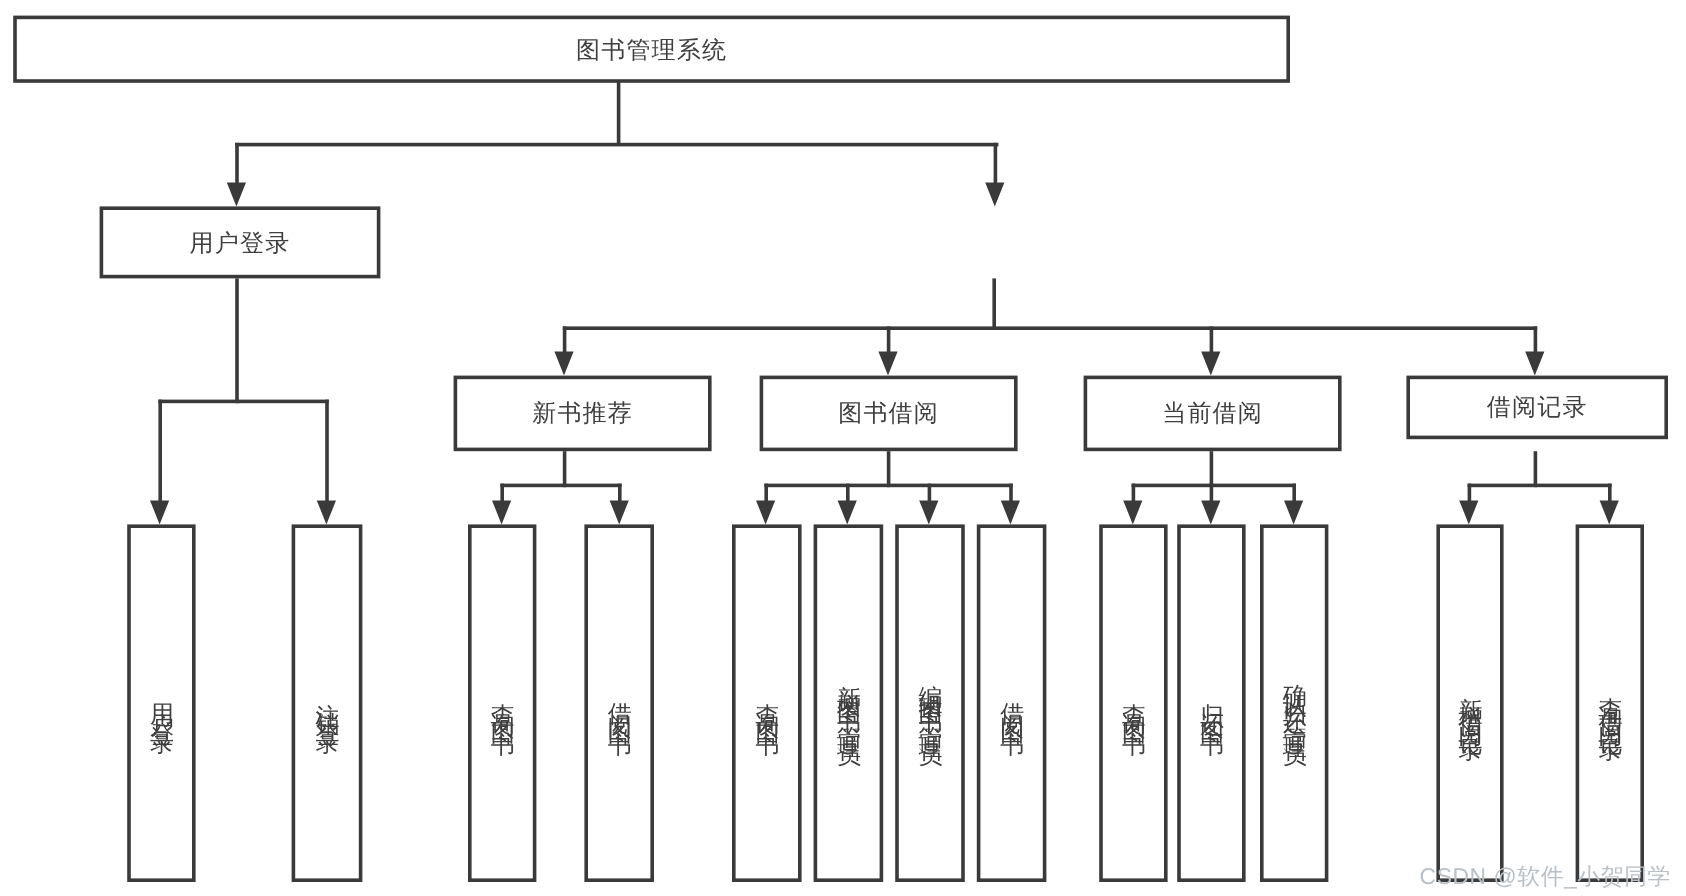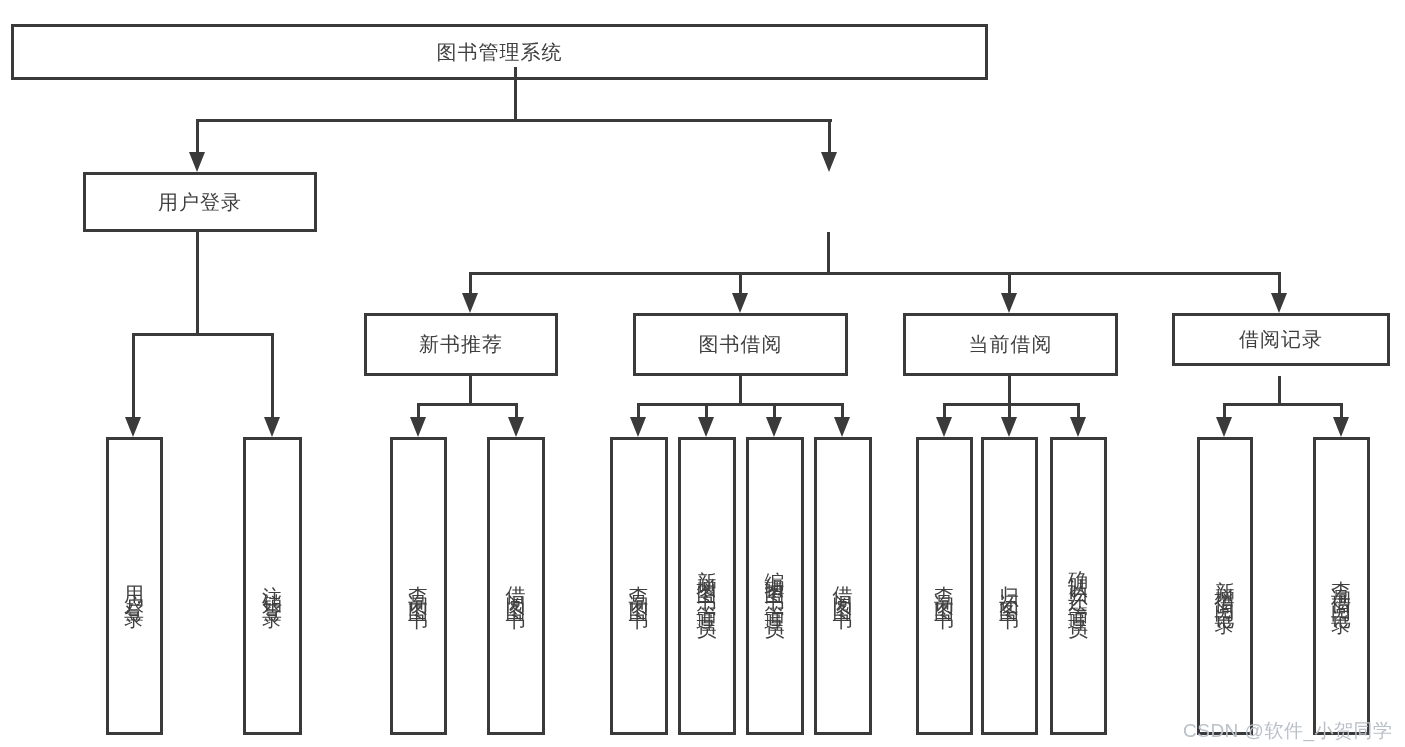--- a/index.html
+++ b/index.html
@@ -54,21 +54,21 @@
     letter-spacing:0.5px;
     z-index:10;
     white-space:nowrap;
   }
 </style>
 </head>
 <body>
 
 <div id="canvas">
 
-  <div class="box" style="left:11px;top:24px;width:977px;height:56px;">
+  <div class="box" style="left:11px;top:13px;width:1064px;height:56px;">
     <span>图书管理系统</span>
   </div>
 
   <div class="vline" style="left:514px;top:67px;height:54px;"></div>
   <div class="hline" style="left:196px;top:119px;width:636px;"></div>
   <div class="vline" style="left:196px;top:119px;height:35px;"></div>
   <div class="arrow" style="left:189px;top:152px;"></div>
   <div class="vline" style="left:828px;top:119px;height:35px;"></div>
   <div class="arrow" style="left:821px;top:152px;"></div>
 
@@ -87,21 +87,21 @@
   <div class="hline" style="left:469px;top:272px;width:812px;"></div>
   <div class="vline" style="left:469px;top:272px;height:24px;"></div>
   <div class="arrow" style="left:462px;top:293px;"></div>
   <div class="vline" style="left:739px;top:272px;height:24px;"></div>
   <div class="arrow" style="left:732px;top:293px;"></div>
   <div class="vline" style="left:1008px;top:272px;height:24px;"></div>
   <div class="arrow" style="left:1001px;top:293px;"></div>
   <div class="vline" style="left:1278px;top:272px;height:24px;"></div>
   <div class="arrow" style="left:1271px;top:293px;"></div>
 
-  <div class="box" style="left:364px;top:313px;width:194px;height:63px;text-align:right;">
+  <div class="box" style="left:378px;top:313px;width:215px;height:63px;text-align:right;">
     <span>新书推荐</span>
   </div>
   <div class="box" style="left:903px;top:313px;width:215px;height:63px;">
     <span>当前借阅</span>
   </div>
   <div class="box" style="left:633px;top:313px;width:215px;height:63px;">
     <span>图书借阅</span>
   </div>
   <div class="box" style="left:1172px;top:313px;width:218px;height:53px;">
     <span>借阅记录</span>

